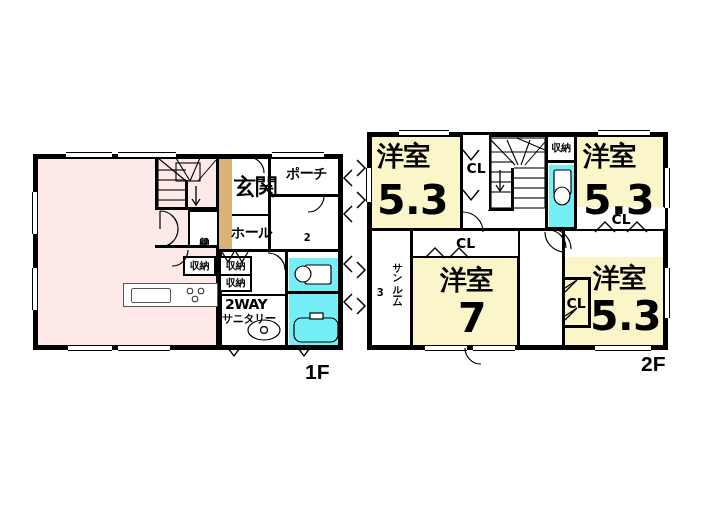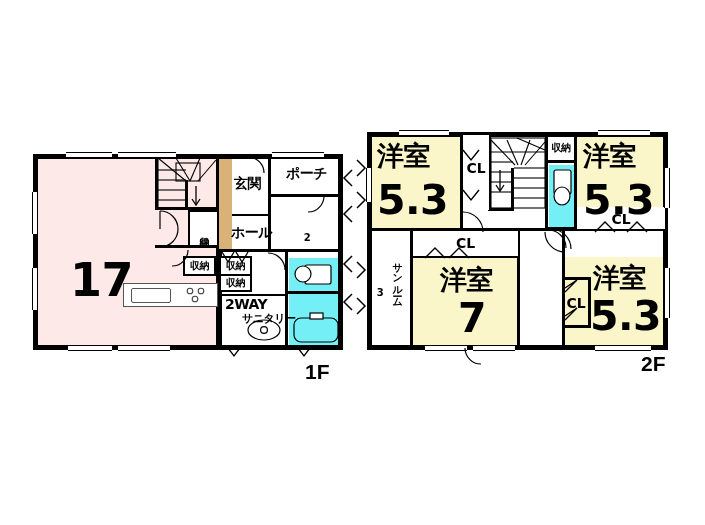--- a/index.html
+++ b/index.html
@@ -57,21 +57,21 @@
     align-items: center;
     justify-content: center;
     text-align: center;
     color: #000;
     font-weight: bold;
     line-height: 1.0;
   }
   .tiny { font-size: 10px; letter-spacing: -0.5px; }
   .sm   { font-size: 11px; }
   .md   { font-size: 14px; }
-  .lg   { font-size: 14px; }
+  .lg   { font-size: 22px; }
   .xl   { font-size: 27px; text-align: center; }
   .xxl  { font-size: 41px; }
   .huge { font-size: 46px; }
 
   .floor-tag {
     position: absolute;
     font-size: 21px;
     font-weight: bold;
     color: #000;
     font-family: "Liberation Sans", sans-serif;
@@ -196,38 +196,37 @@
         <circle cx="264" cy="330" r="3.4"></circle>
       </g>
 
       <g stroke="#444" stroke-width="1.1" fill="none">
         <circle cx="190" cy="291" r="2.8"></circle>
         <circle cx="201" cy="291" r="2.8"></circle>
         <circle cx="195" cy="299" r="2.8"></circle>
       </g>
     </svg>
 
-    <div class="lbl huge" style="left:70px; top:257px;">17</div>
 
     <div class="lbl lg" style="left:234px; top:176px;">玄関</div>
 
     <div class="lbl md" style="left:286px; top:166px;">ポーチ</div>
 
     <div class="lbl-center tiny" style="left:272px; top:232px; width:70px; height:12px;">2</div>
 
     <div class="lbl md" style="left:231px; top:225px;">ホール</div>
 
     <div class="lbl-center tiny" style="left:192px; top:212px; width:24px; height:33px; writing-mode:vertical-rl;">収納</div>
 
     <div class="lbl-center tiny" style="left:183px; top:256px; width:33px; height:20px;">収納</div>
     <div class="lbl-center tiny" style="left:219px; top:256px; width:33px; height:20px;">収納</div>
     <div class="lbl-center tiny" style="left:219px; top:274px; width:33px; height:18px;">収納</div>
 
     <div class="lbl md" style="left:225px; top:297px;">2WAY</div>
-    <div class="lbl sm" style="left:210px; top:313px;padding-left:32px;">サニタリー</div>
+    <div class="lbl sm" style="left:222px; top:313px;">サニタリー</div>
 
     <div class="floor-tag" style="left:305px; top:360px;text-align:right;">1F</div>
   </div>
 
   <div class="plan abs" style="left:355px; top:0px; width:350px; height:400px;">
 
     <div class="abs fill-yellow" style="left:15px; top:135px; width:93px; height:95px;"></div>
     <div class="abs fill-yellow" style="left:222px; top:135px; width:88px; height:95px;"></div>
     <div class="abs fill-yellow" style="left:58px; top:257px; width:105px; height:90px;"></div>
     <div class="abs fill-yellow" style="left:210px; top:257px; width:100px; height:90px;"></div>

